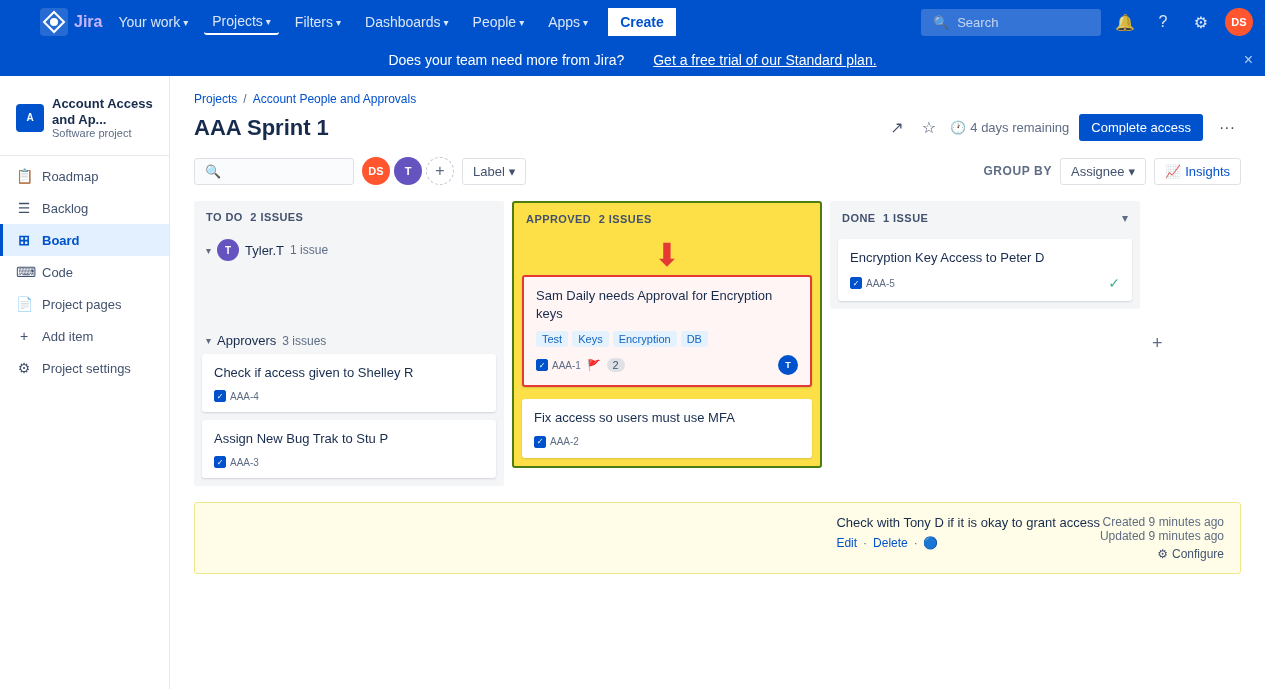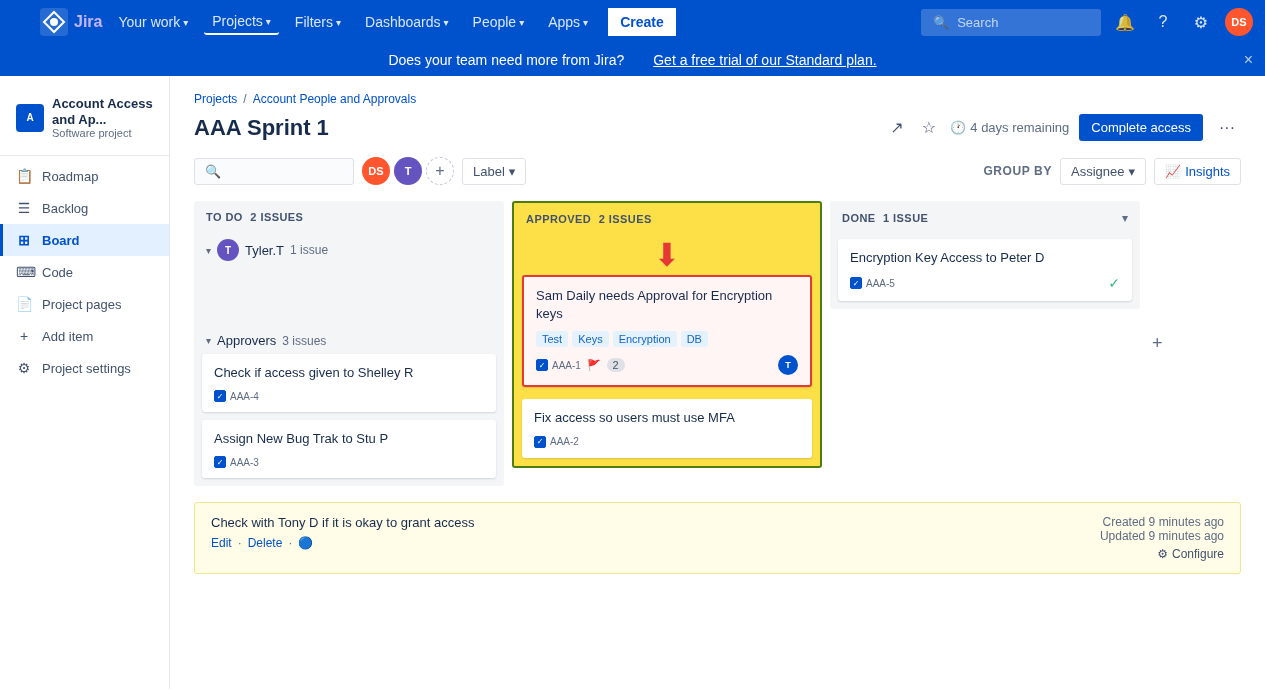--- a/index.html
+++ b/index.html
@@ -124,21 +124,21 @@
     .card-id-text { font-size: 10px; color: #5e6c84; }
     .card-priority { font-size: 11px; color: #ff5630; display: flex; align-items: center; gap: 2px; }
     .card-story-pts { font-size: 11px; background: #dfe1e6; border-radius: 10px; padding: 1px 6px; color: #42526e; }
     .card-avatar { width: 20px; height: 20px; border-radius: 50%; background: #0052cc; color: #fff; font-size: 9px; font-weight: 700; display: flex; align-items: center; justify-content: center; }
     .done-check { color: #36b37e; font-size: 14px; }
 
     
     .unassigned-row { padding: 6px 12px; display: flex; align-items: center; gap: 6px; cursor: pointer; font-size: 13px; color: #172b4d; }
 
     
-    .bottom-panel { background: #fffde7; border: 1px solid #f0e68c; border-radius: 3px; padding: 12px 16px; margin-top: 16px; display: flex; align-items: flex-start; justify-content: space-between; }
+    .bottom-panel { background: #fffde7; border: 1px solid #f0e68c; border-radius: 3px; padding: 12px 16px; margin-top: 16px; display: flex; align-items: flex-start; justify-content: flex-end; }
     .bottom-panel-content { font-size: 13px; color: #172b4d; }
     .bottom-panel-actions { font-size: 12px; color: #5e6c84; display: flex; gap: 6px; }
     .bottom-panel-actions a { color: #0052cc; cursor: pointer; text-decoration: none; }
     .bottom-panel-meta { text-align: right; font-size: 12px; color: #5e6c84; }
     .bottom-panel-labels { margin-bottom: 4px; }
     .configure-btn { display: flex; align-items: center; gap: 4px; color: #42526e; font-size: 12px; cursor: pointer; }
 
     
     .chevron-down::after { content: '▾'; }
   </style>

